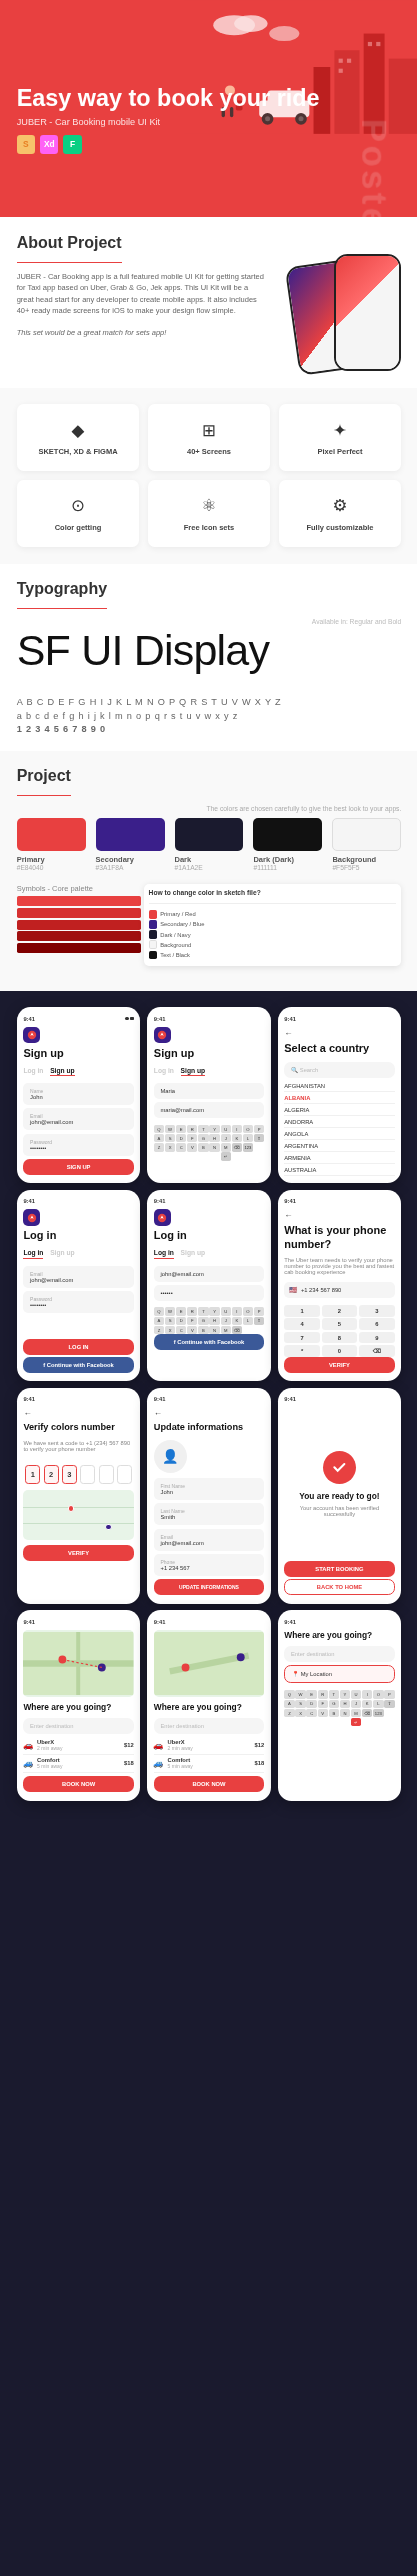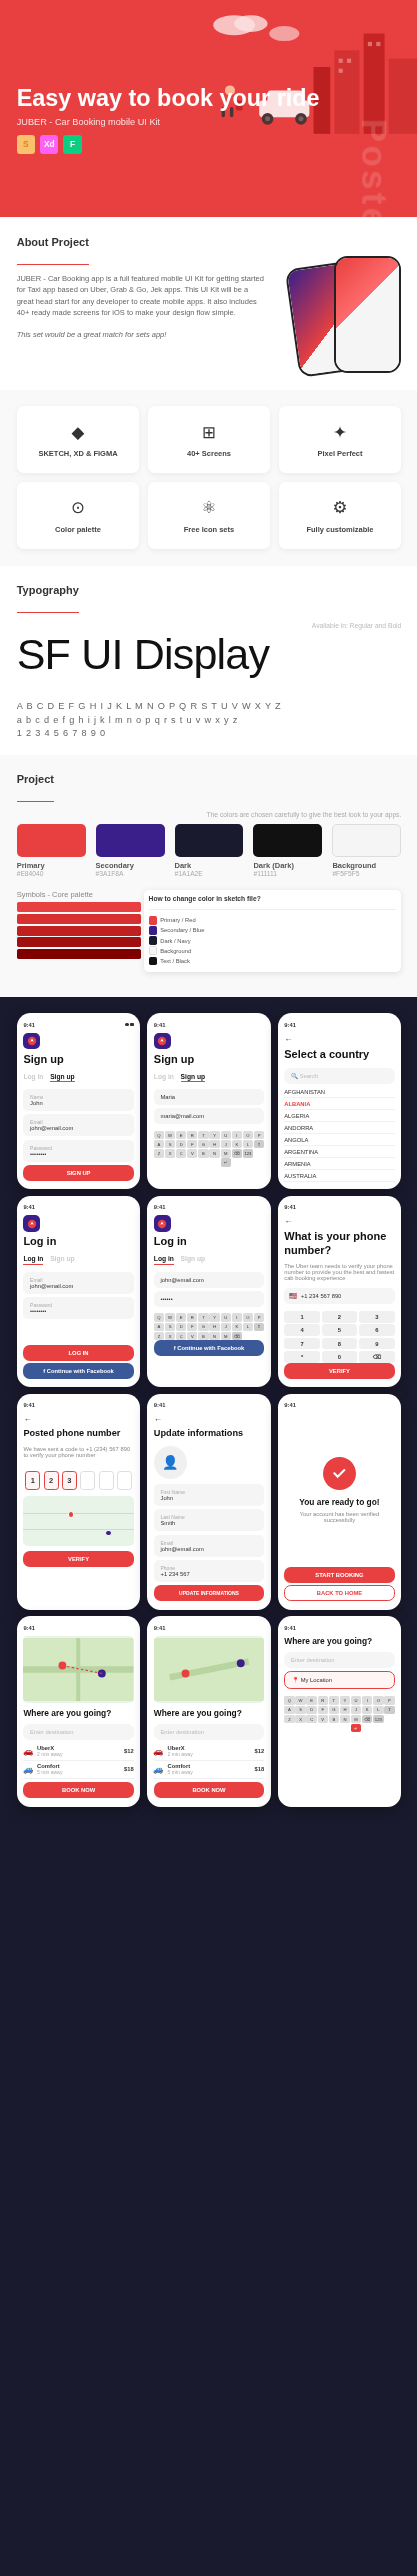--- a/index.html
+++ b/index.html
@@ -98,26 +98,26 @@
       z-index: 100;
       white-space: nowrap;
     }
 
     
     .about-section {
       background: #fff;
       padding: 16.7px;
     }
     .section-title {
-      font-size: 11px;
+      font-size: 16px;
       font-weight: 700;
       color: #333;
       margin-bottom: 8.4px;
       border-bottom: 1.7px solid #e84040;
-      padding-bottom: 16px;
+      padding-bottom: 10px;
       display: inline-block;
     }
     .about-content {
       display: flex;
       gap: 0;
     }
     .about-text {
       flex: 1;
       font-size: 7.5px;
       color: #666;
@@ -204,20 +204,21 @@
       font-size: 9.2px;
       color: #666;
       letter-spacing: 0.8px;
       margin-bottom: 3.3px;
       font-weight: 400;
     }
     .type-numbers {
       font-size: 9.2px;
       color: #666;
       letter-spacing: 0.8px;
+      font-weight: bold;
     }
     .type-info {
       font-size: 6.7px;
       color: #bbb;
       text-align: right;
       margin-bottom: 1.7px;
     }
 
     
     .colors-section {
@@ -694,21 +695,21 @@
     <div class="feature-card">
       <span class="feature-icon">⊞</span>
       <span class="feature-label">40+ Screens</span>
     </div>
     <div class="feature-card">
       <span class="feature-icon">✦</span>
       <span class="feature-label">Pixel Perfect</span>
     </div>
     <div class="feature-card">
       <span class="feature-icon">⊙</span>
-      <span class="feature-label">Color palette</span>
+      <span class="feature-label">Color getting</span>
     </div>
     <div class="feature-card">
       <span class="feature-icon">⚛</span>
       <span class="feature-label">Free Icon sets</span>
     </div>
     <div class="feature-card">
       <span class="feature-icon">⚙</span>
       <span class="feature-label">Fully customizable</span>
     </div>
   </div>
@@ -1035,21 +1036,21 @@
   <div style="height:6.7px;"></div>
 
   <div class="screens-grid">
 
     <div class="screen-card">
       <div class="screen-inner">
         <div class="screen-status-bar">
           <span class="screen-time">9:41</span>
         </div>
         <div class="back-arrow">←</div>
-        <div class="screen-title" style="font-size:9.2px;">Posted phone number</div>
+        <div class="screen-title" style="font-size:9.2px;">Verify colors number</div>
         <div class="screen-subtitle">We have sent a code to +1 (234) 567 890 to verify your phone number</div>
         <div class="otp-boxes">
           <div class="otp-box filled">1</div>
           <div class="otp-box filled">2</div>
           <div class="otp-box filled">3</div>
           <div class="otp-box"></div>
           <div class="otp-box"></div>
           <div class="otp-box"></div>
         </div>
         <div class="screen-map">

